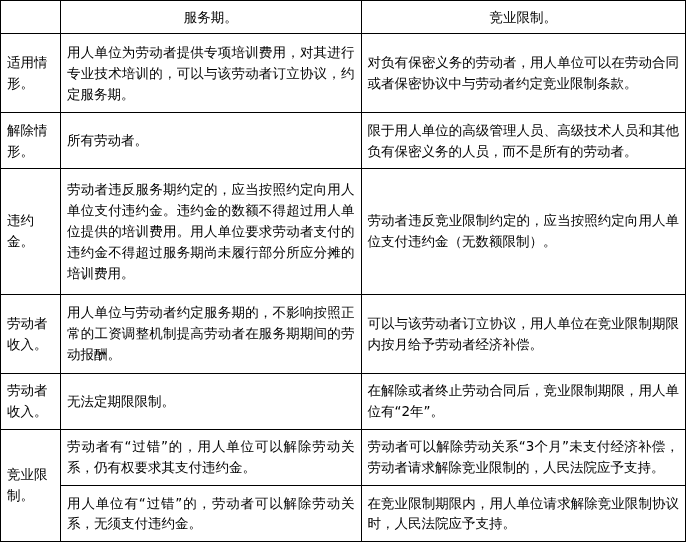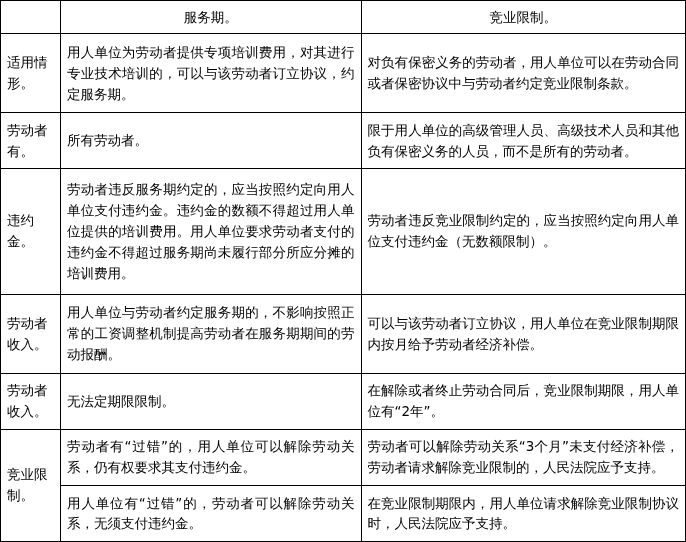--- a/index.html
+++ b/index.html
@@ -73,21 +73,21 @@
         <td class="hdr">竞业限制。</td>
       </tr>
 
       <tr>
         <td class="rowlabel">适用情形。</td>
         <td class="cell-just">用人单位为劳动者提供专项培训费用，对其进行专业技术培训的，可以与该劳动者订立协议，约定服务期。</td>
         <td class="cell-just">对负有保密义务的劳动者，用人单位可以在劳动合同或者保密协议中与劳动者约定竞业限制条款。</td>
       </tr>
 
       <tr>
-        <td class="rowlabel">劳动者有。</td>
+        <td class="rowlabel">解除情形。</td>
         <td class="cell-center">所有劳动者。</td>
         <td class="cell-just">限于用人单位的高级管理人员、高级技术人员和其他负有保密义务的人员，而不是所有的劳动者。</td>
       </tr>
 
       <tr>
         <td class="rowlabel">违约金。</td>
         <td class="cell-just">劳动者违反服务期约定的，应当按照约定向用人单位支付违约金。违约金的数额不得超过用人单位提供的培训费用。用人单位要求劳动者支付的违约金不得超过服务期尚未履行部分所应分摊的培训费用。</td>
         <td class="cell-just">劳动者违反竞业限制约定的，应当按照约定向用人单位支付违约金（无数额限制）。</td>
       </tr>
 

